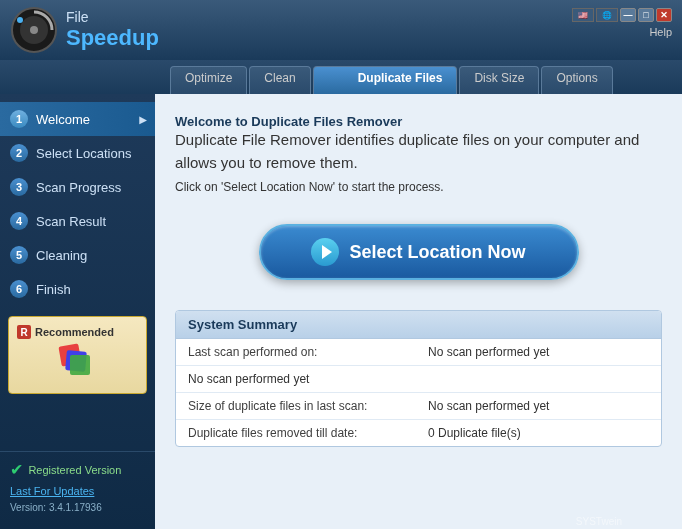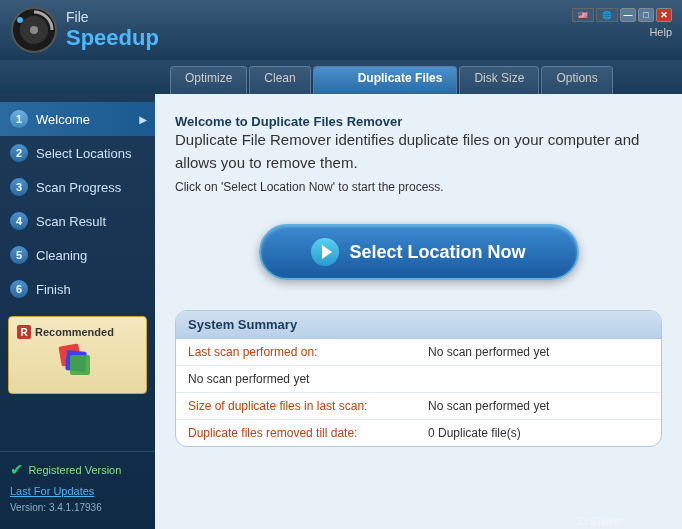--- a/index.html
+++ b/index.html
@@ -275,41 +275,41 @@
       height: 0;
       border-left: 10px solid white;
       border-top: 7px solid transparent;
       border-bottom: 7px solid transparent;
       margin-left: 3px;
     }
 
     
     .system-summary {
       border: 1px solid #b0c8e0;
-      border-radius: 12px;
+      border-radius: 4px;
       background: white;
       overflow: hidden;
     }
     .summary-header {
       background: linear-gradient(to bottom, #d0e0f0, #b8d0e8);
       padding: 6px 12px;
       font-size: 13px;
       font-weight: bold;
       color: #1a3a5a;
       border-bottom: 1px solid #b0c8e0;
     }
     .summary-row {
       display: flex;
       padding: 6px 12px;
       border-bottom: 1px solid #e0eaf4;
       font-size: 12px;
       color: #333;
     }
     .summary-row:last-child { border-bottom: none; }
-    .summary-label { width: 240px; color: #c2410c; }
+    .summary-label { width: 240px; color: #404040; }
     .summary-value { color: #333; }
 
     
     .watermark {
       position: absolute;
       bottom: 2px;
       right: 60px;
       font-size: 10px;
       color: rgba(255,255,255,0.5);
     }

